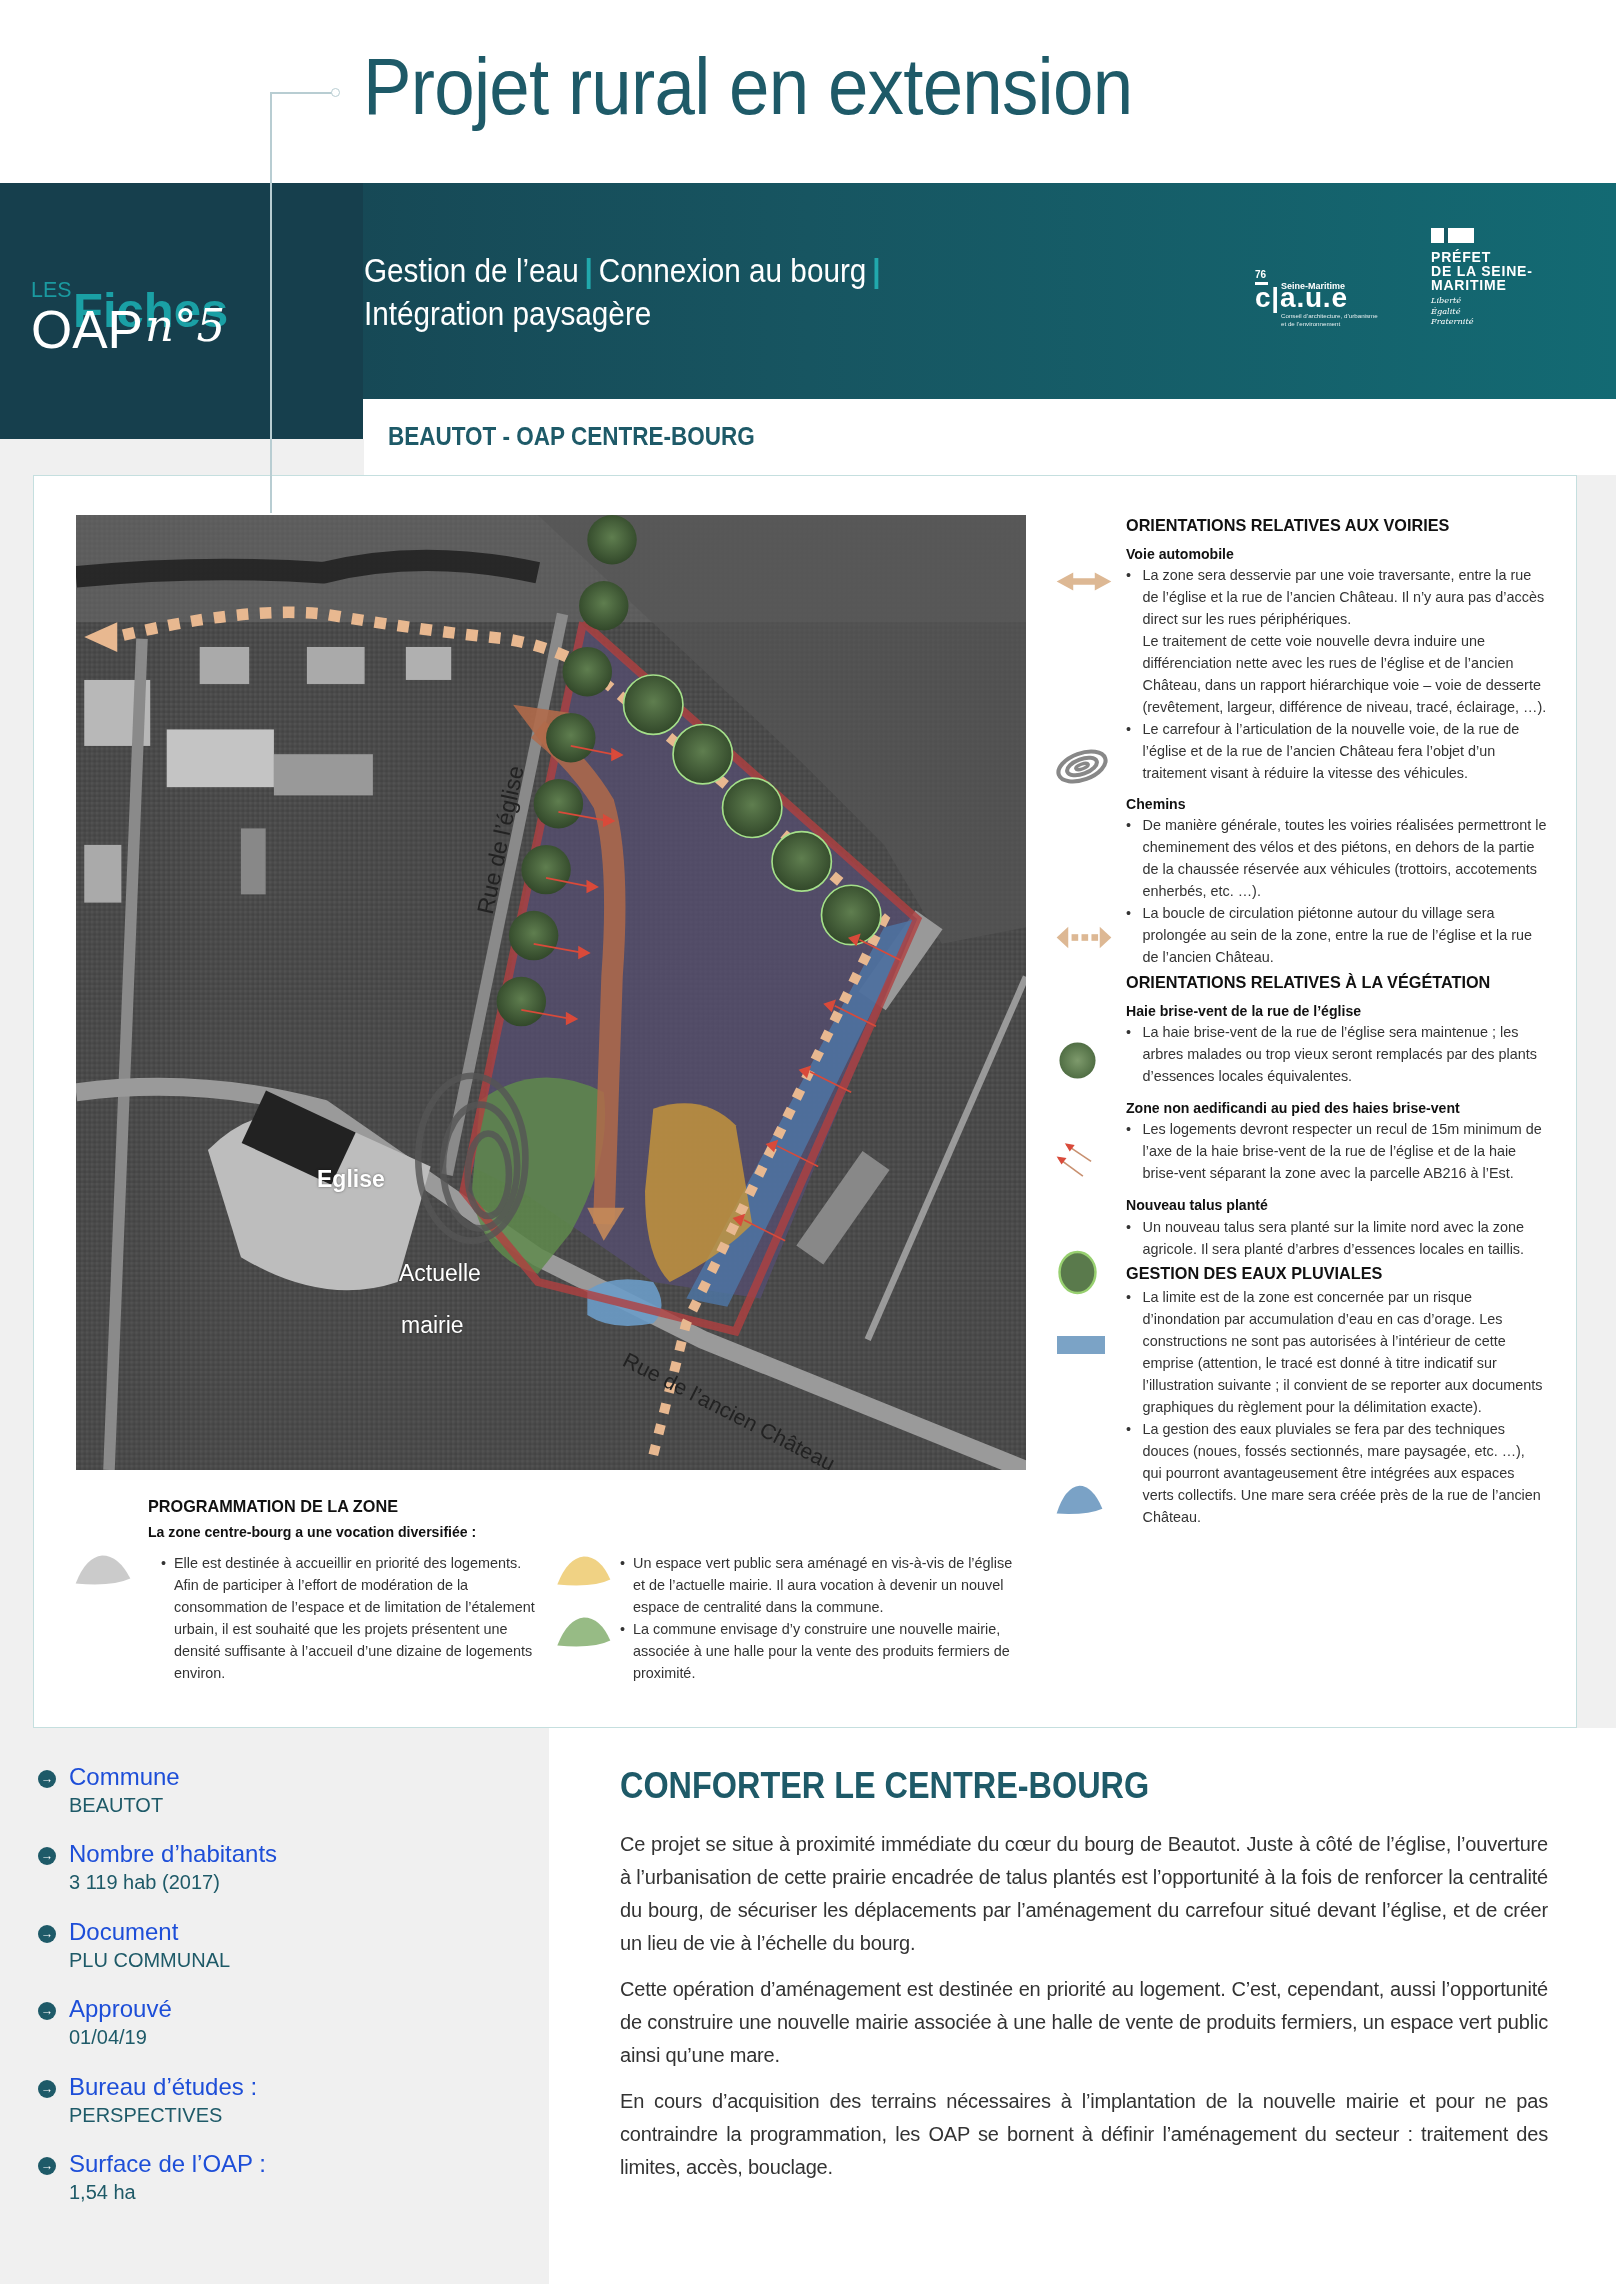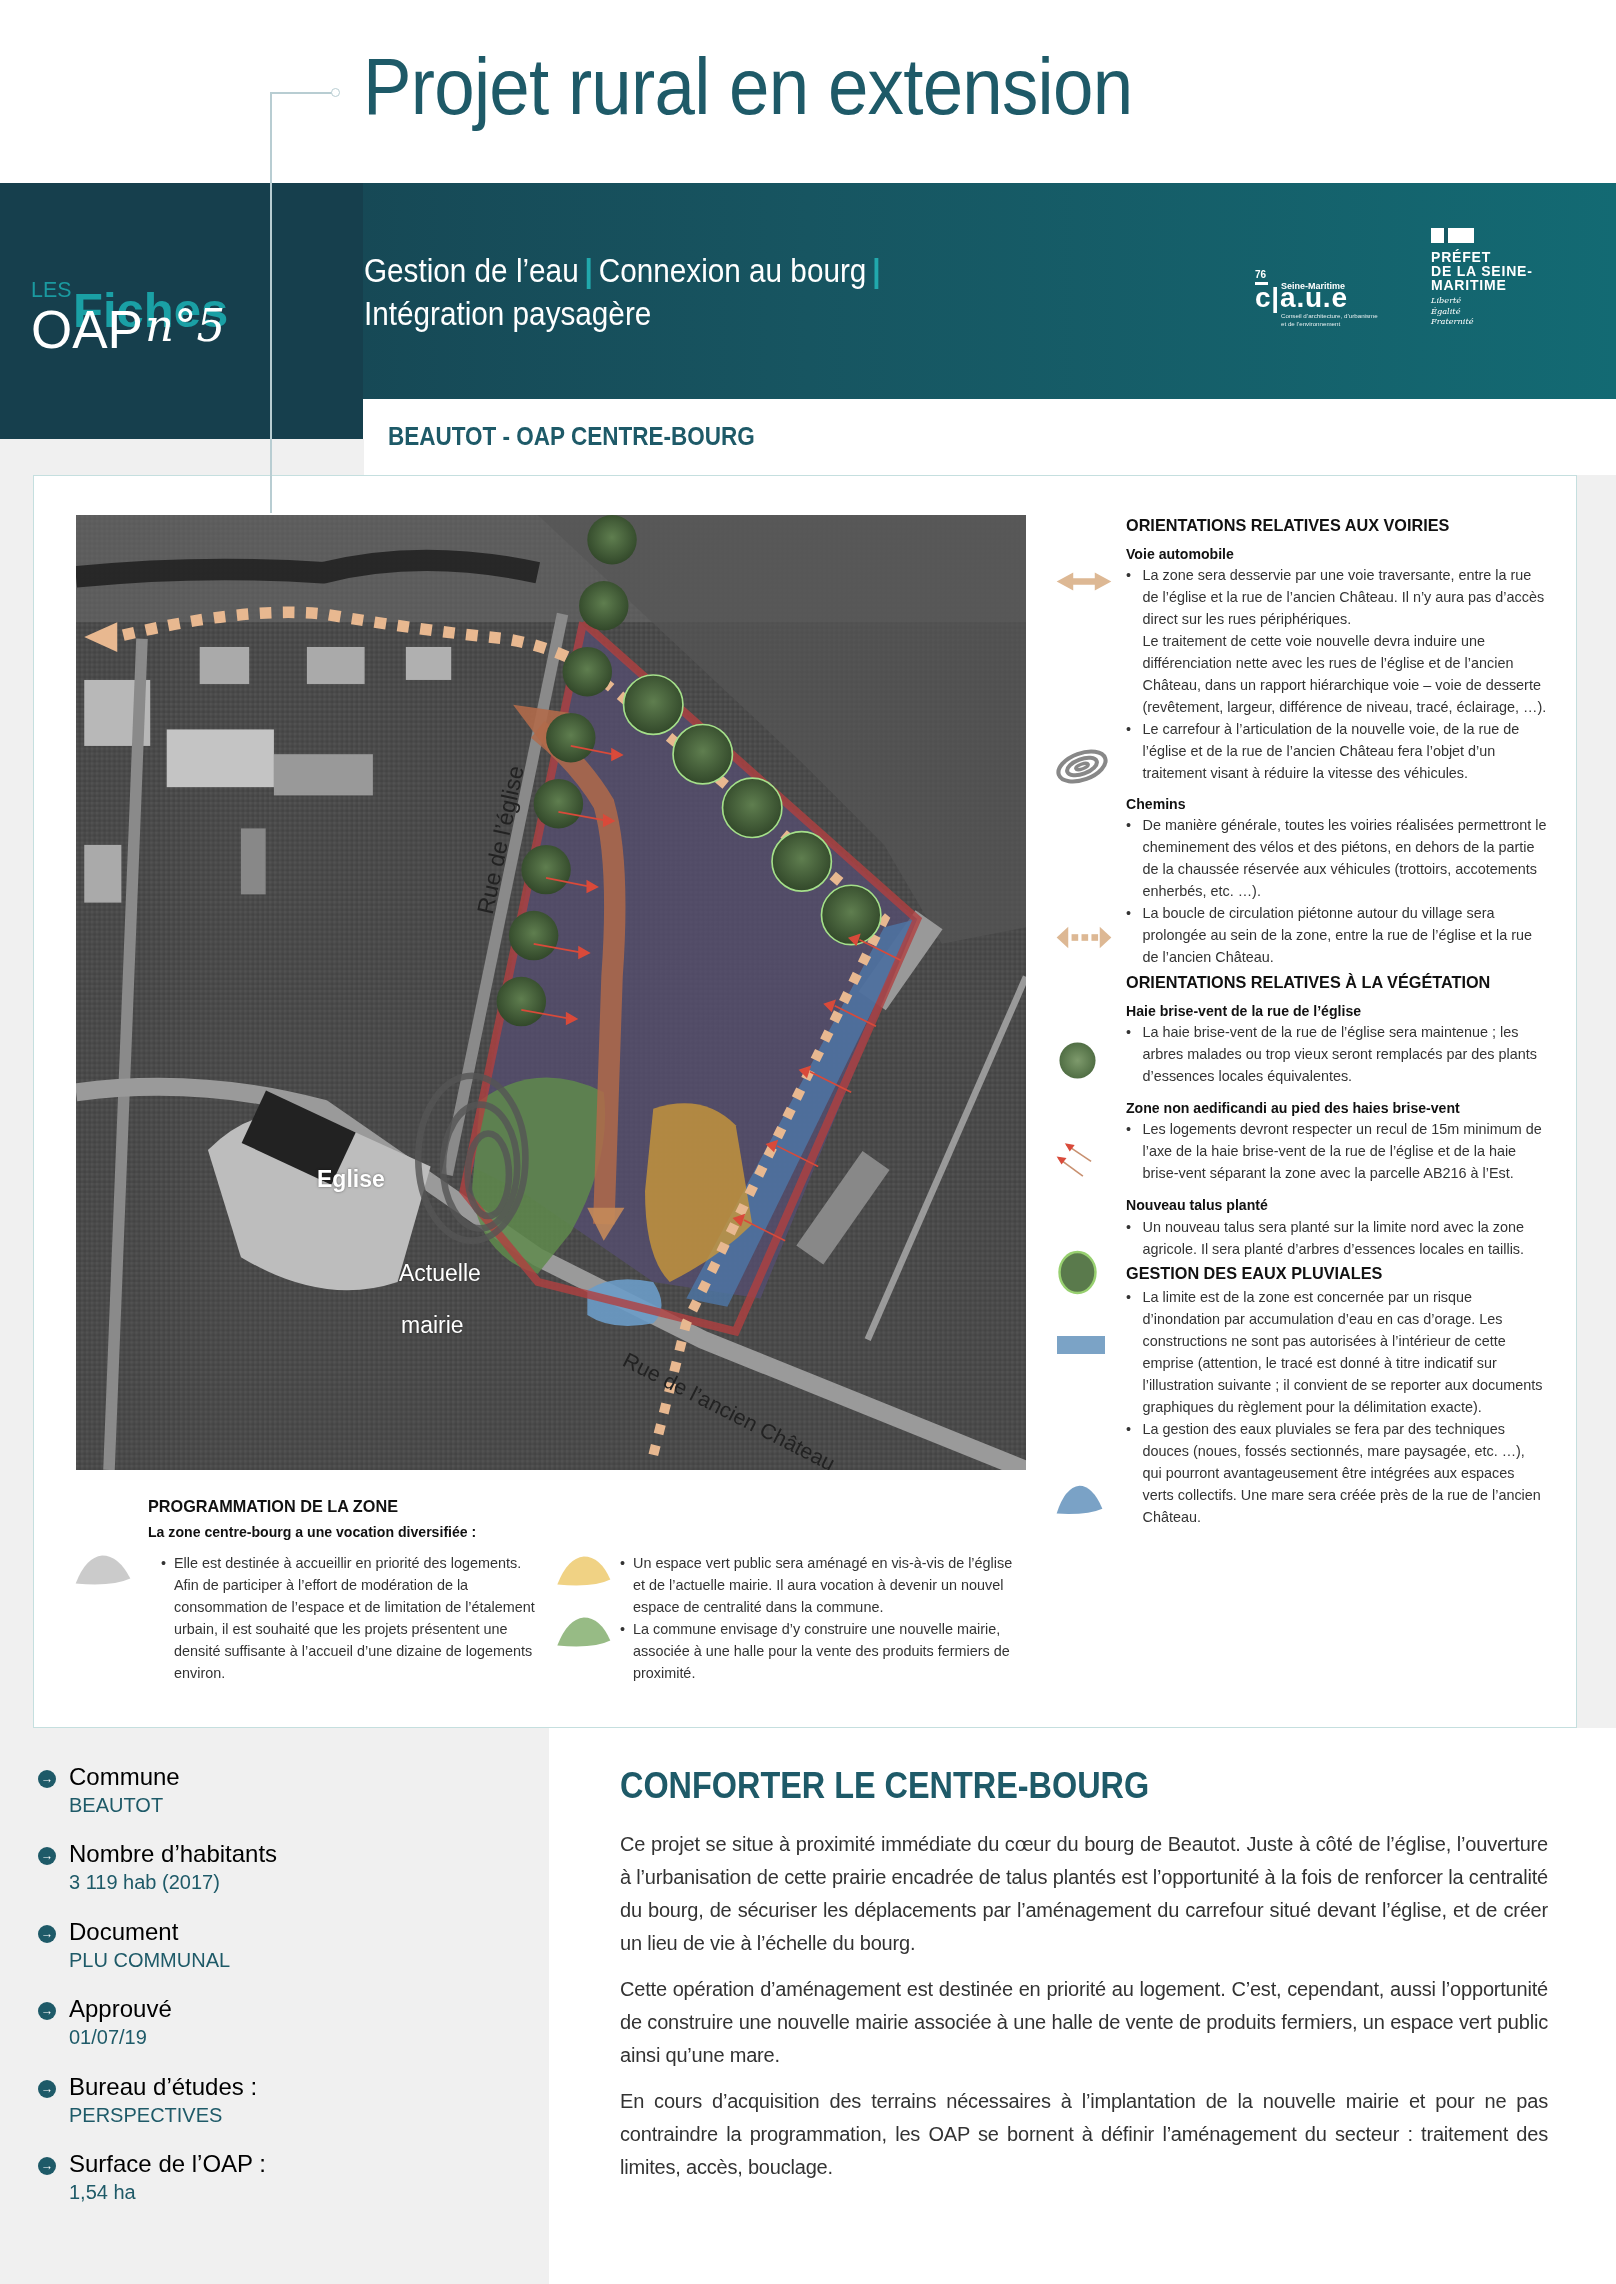--- a/index.html
+++ b/index.html
@@ -63,21 +63,21 @@
   .prog h4 { font-size: 15px; font-weight: 700; color: #111; line-height: 25px; transform: scaleX(0.94); transform-origin: left; white-space: nowrap; }
   .prog .col1 { position: absolute; left: 13px; top: 58px; width: 388px; }
   .prog .col2 { position: absolute; left: 472px; top: 58px; width: 404px; }
   .prog li { list-style: none; position: relative; padding-left: 13px; }
   .prog li::before { content: "•"; position: absolute; left: 0; }
 
   
   .info { position: absolute; left: 0; top: 1728px; width: 549px; height: 556px; background: #f0f0f0; }
   .info-item { position: absolute; left: 38px; }
   .info-item .arrow { position: absolute; left: 0; top: 6.6px; width: 18px; height: 18px; border-radius: 50%; background: #1e5a68; color: #fff; font-size: 12.4px; line-height: 18px; text-align: center; font-weight: 700; }
-  .info-item .lbl { position: absolute; left: 31px; top: 0; font-size: 24px; color: #000000; font-weight: 300; white-space: nowrap; }
+  .info-item .lbl { position: absolute; left: 31px; top: 0; font-size: 24px; color: #1d4ed8; font-weight: 300; white-space: nowrap; }
   .info-item .val { position: absolute; left: 31px; top: 31px; font-size: 20px; color: #1e5a68; white-space: nowrap; }
 
   
   .main-text { position: absolute; left: 620px; top: 1761px; width: 928px; }
   .main-text h2 { font-size: 36px; font-weight: 700; color: #1e5a68; transform: scaleX(0.9); transform-origin: left; white-space: nowrap; line-height: 49px; }
   .main-text p { font-size: 20px; line-height: 33px; color: #333; margin-top: 13px; text-align: justify; letter-spacing: -0.2px; }
   .main-text p:first-of-type { margin-top: 18px; }
   .main-bg { position: absolute; left: 549px; top: 1728px; width: 1067px; height: 556px; background: #ffffff; }
 </style>
 <style>.legend li.nobullet::before{content:"";}</style></head>
@@ -348,21 +348,21 @@
       <span class="val">3 119 hab (2017)</span>
     </div>
     <div class="info-item" style="top: 1918px;">
       <span class="arrow">→</span>
       <span class="lbl">Document</span>
       <span class="val">PLU  COMMUNAL</span>
     </div>
     <div class="info-item" style="top: 1995px;">
       <span class="arrow">→</span>
       <span class="lbl">Approuvé</span>
-      <span class="val">01/07/19</span>
+      <span class="val">01/04/19</span>
     </div>
     <div class="info-item" style="top: 2073px;">
       <span class="arrow">→</span>
       <span class="lbl">Bureau d’études :</span>
       <span class="val">PERSPECTIVES</span>
     </div>
     <div class="info-item" style="top: 2150px;">
       <span class="arrow">→</span>
       <span class="lbl">Surface de l’OAP :</span>
       <span class="val">1,54 ha</span>

